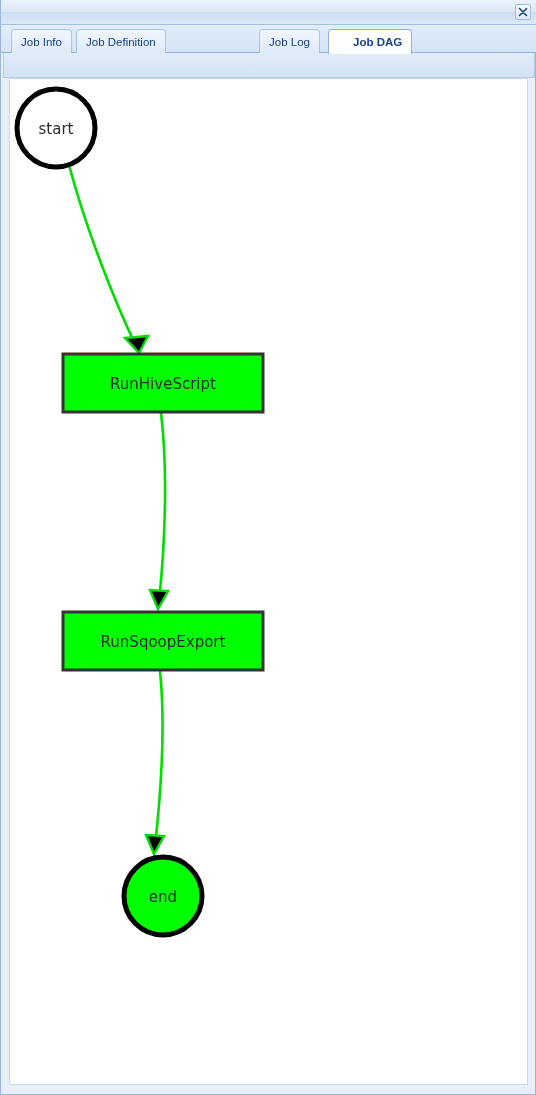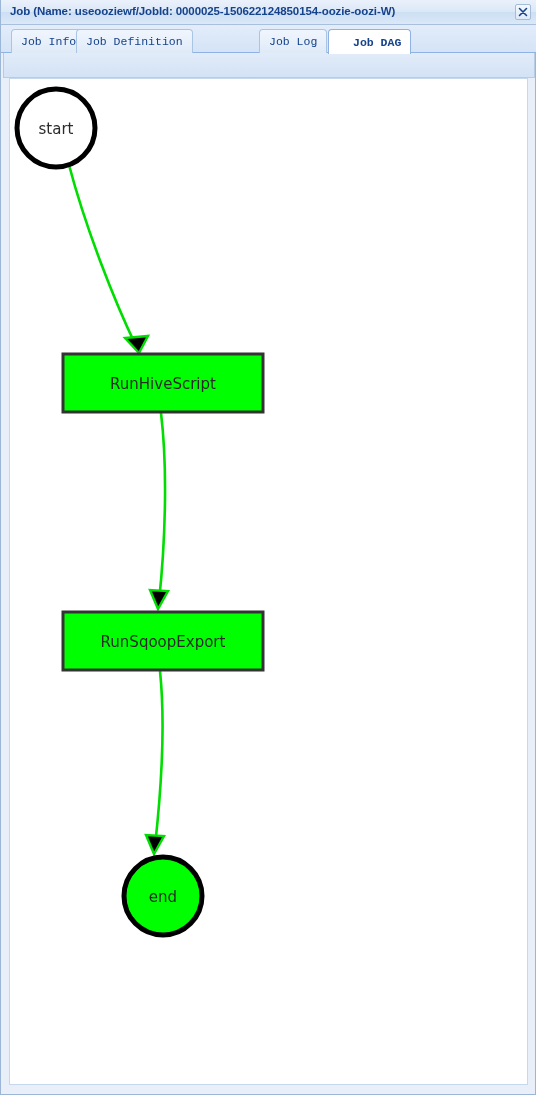--- a/index.html
+++ b/index.html
@@ -83,21 +83,20 @@
     justify-content: center;
     padding: 0 9px;
     font-size: 11.5px;
     color: #15428b;
     background: linear-gradient(to bottom, #f0f6fd 0%, #dfeaf8 100%);
     border: 1px solid #aac5e4;
     border-bottom: none;
     border-radius: 4px 4px 0 0;
     white-space: nowrap;
     cursor: pointer;
-    font-family: Liberation Mono, monospace;
   }
   .tab.active {
     background: #ffffff;
     font-weight: bold;
     border-color: #8db2e3;
     height: 25px;
     z-index: 3;
   }
 
   
@@ -143,21 +142,20 @@
   }
   .box-node rect { cursor: pointer; }
   .circle-node circle { cursor: pointer; }
 </style>
 </head>
 <body>
 
 <div id="window">
 
   <div id="titlebar">
-    <div id="title-text">Job (Name: useooziewf/JobId: 0000025-150622124850154-oozie-oozi-W)</div>
     <div id="close-button">
       <svg width="10" height="10" viewBox="0 0 10 10">
         <path d="M1.5 1.5 L8.5 8.5 M8.5 1.5 L1.5 8.5" stroke="#15428b" stroke-width="1.6" stroke-linecap="round" fill="none"></path>
       </svg>
     </div>
   </div>
 
   <div id="tabbar">
     <div class="tab" style="left:10px;">Job Info</div>
     <div class="tab" style="left:75px;">Job Definition</div>

